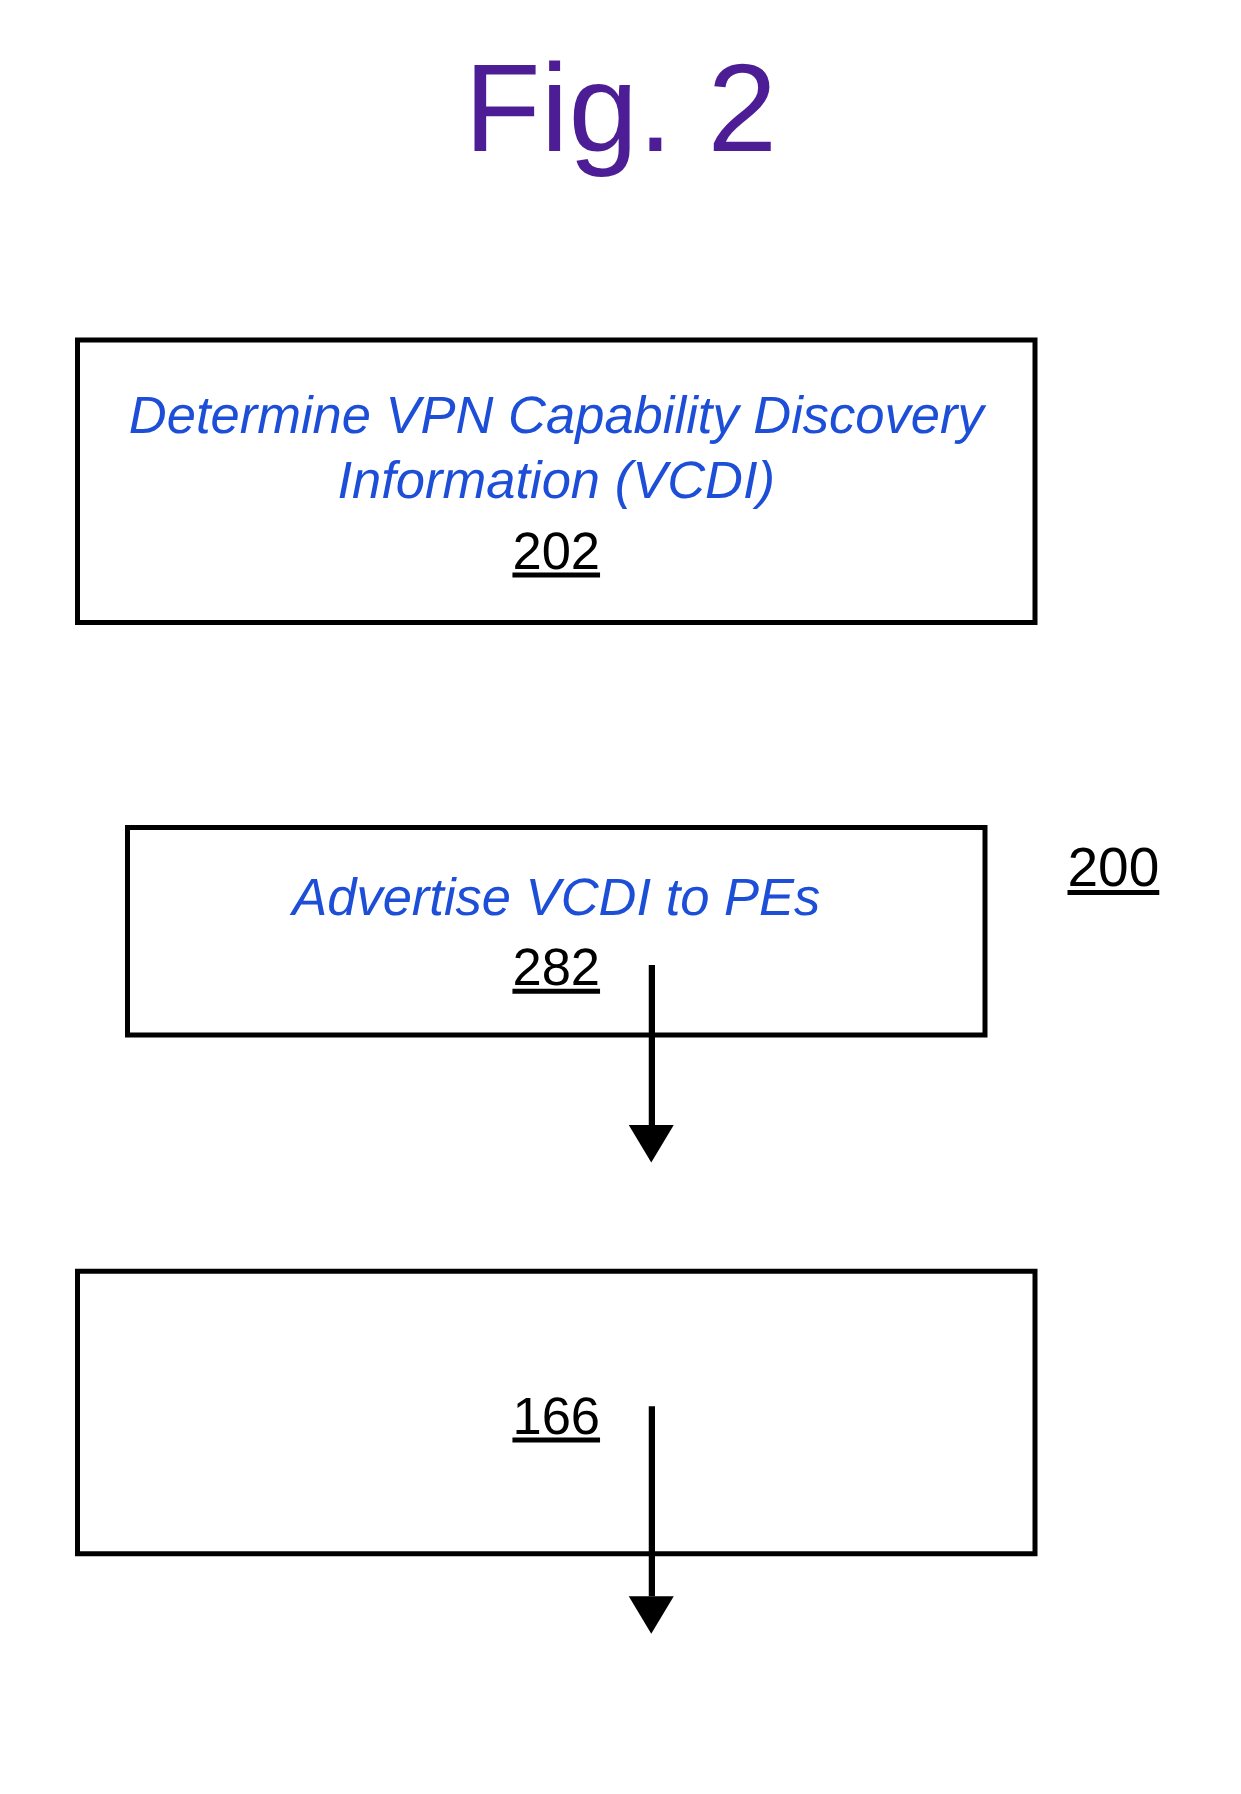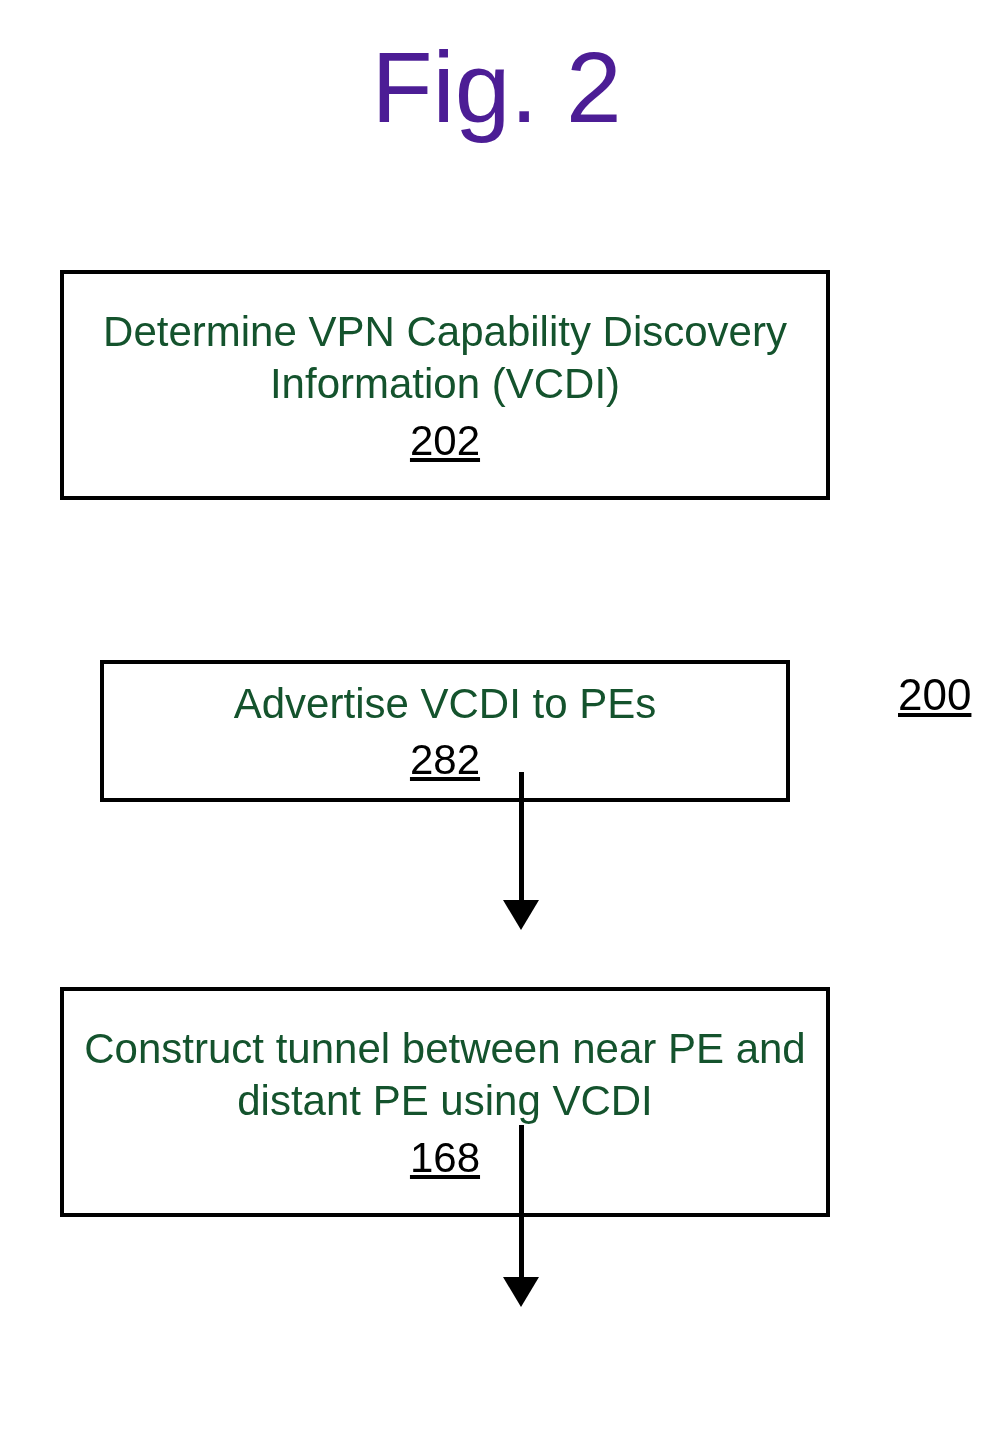--- a/index.html
+++ b/index.html
@@ -29,31 +29,32 @@
     .box {
       border: 4px solid #000;
       background: #fff;
       text-align: center;
       padding: 24px 20px;
       box-sizing: border-box;
       width: 770px;
     }
     .box-text {
       font-size: 42px;
-      color: #14532d;
+      color: #1d4ed8;
       line-height: 1.25;
+      font-style: italic;
     }
     .box-ref {
       font-size: 42px;
       color: #000;
       text-decoration: underline;
       margin-top: 6px;
     }
     .box1 { height: 230px; display: flex; flex-direction: column; justify-content: center; align-items: center; }
-    .box2 { height: 142px; display: flex; flex-direction: column; justify-content: center; align-items: center; margin-top: 160px; margin-left: 40px; width: 690px; }
+    .box2 { height: 170px; display: flex; flex-direction: column; justify-content: center; align-items: center; margin-top: 160px; margin-left: 40px; width: 690px; }
     .box3 { height: 230px; display: flex; flex-direction: column; justify-content: center; align-items: center; margin-top: 185px; width: 770px; }
     .arrow {
       position: absolute;
       left: 50%;
       transform: translateX(-50%);
       display: flex;
       flex-direction: column;
       align-items: center;
     }
     .arrow-line {
@@ -70,21 +71,21 @@
     .arrow1 { top: 502px; left: 443px; transform: none; }
     .arrow1 .arrow-line { height: 128px; }
     .arrow2 { top: 855px; left: 443px; transform: none; }
     .arrow2 .arrow-line { height: 152px; }
     .ref-label {
       position: absolute;
       font-size: 44px;
       color: #000;
       text-decoration: underline;
       top: 670px;
-      left: 898px;
+      left: 854px;
     }
   </style>
 </head>
 <body>
 
 <div class="figure-title">Fig. 2</div>
 
 <div class="flowchart">
   <div class="box box1">
     <div class="box-text">Determine VPN Capability Discovery Information (VCDI)</div>
@@ -100,18 +101,17 @@
     <div class="box-text">Advertise VCDI to PEs</div>
     <div class="box-ref">282</div>
   </div>
 
   <div class="arrow arrow2">
     <div class="arrow-line"></div>
     <div class="arrow-head"></div>
   </div>
 
   <div class="box box3">
-    <div class="box-text">Construct tunnel between near PE and distant PE using VCDI</div>
-    <div class="box-ref">168</div>
+    <div class="box-ref">166</div>
   </div>
 </div>
 
 <div class="ref-label">200</div>
 
 </body></html>

